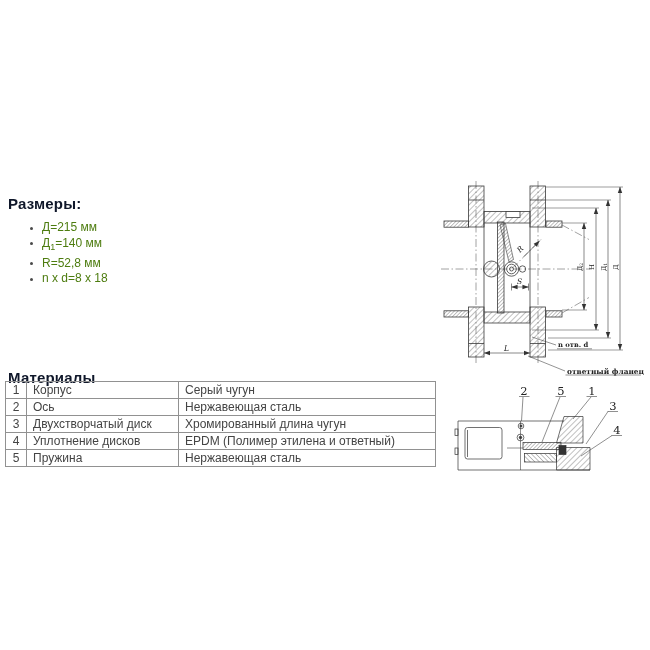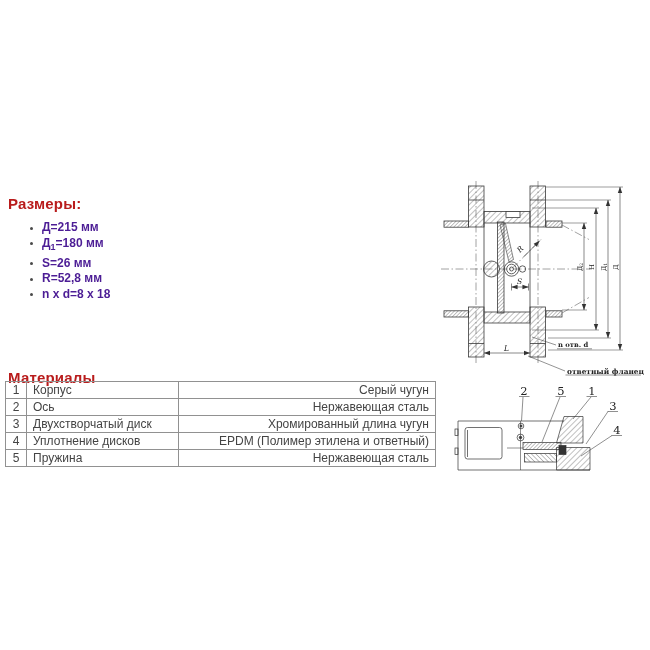--- a/index.html
+++ b/index.html
@@ -1,65 +1,64 @@
 <!DOCTYPE html>
 <html><head>
 <meta charset="utf-8">
 <style>
   * { box-sizing: border-box; margin: 0; padding: 0; }
   html,body { width: 650px; height: 650px; background: #ffffff; overflow: hidden;
               font-family: "Liberation Sans", sans-serif; }
   .abs { position: absolute; }
 
   .section-heading {
-    font-size: 15px; font-weight: bold; color: #b91c1c;
+    font-size: 15px; font-weight: bold; color: #0f172a;
     letter-spacing: 0.2px;
   }
   #sizes-heading   { left: 8px; top: 195px; }
   #materials-heading { left: 8px; top: 369px; }
 
   ul.sizes-list { left: 26px; top: 220px; list-style: none; width: 260px; }
   ul.sizes-list li {
-    position: relative; padding-left: 16px; font-size: 12px; color: #4c1d95;
-    line-height: 15.6px; white-space: nowrap; font-weight: bold;
+    position: relative; padding-left: 16px; font-size: 12px; color: #4d7c0f;
+    line-height: 15.6px; white-space: nowrap;
   }
   ul.sizes-list li::before {
     content: ""; position: absolute; left: 4px; top: 6.5px;
     width: 3px; height: 3px; border-radius: 50%; background: #4a4a4a;
   }
   ul.sizes-list sub { font-size: 9px; }
 
   table.materials {
     left: 5px; top: 381px; width: 430px;
     border-collapse: collapse; table-layout: fixed;
   }
   table.materials { border: 1px solid #666; }
   table.materials td {
     border: 1px solid #919191; font-size: 12px; color: #444444;
     height: 17px; padding: 0 6px; line-height: 14px; white-space: nowrap;
     overflow: hidden;
   }
   table.materials td.c0 { width: 21px; text-align: center; padding: 0 2px; }
   table.materials td.c1 { width: 152px; }
-  table.materials td.c2 { width: 257px; text-align: right; }
+  table.materials td.c2 { width: 257px; }
 
   svg text { fill: #222222; }
   .lbl-serif  { font-family: "DejaVu Serif", serif; }
   .lbl-it     { font-family: "DejaVu Serif", serif; font-style: italic; }
   .lbl-note   { font-family: "DejaVu Serif", serif; font-weight: bold; }
 </style>
 </head>
 <body>
 
 <h2 class="abs section-heading" id="sizes-heading">Размеры:</h2>
 
 <ul class="abs sizes-list">
     <li><span>Д=215 мм</span></li>
-    <li><span>Д</span><sub>1</sub><span>=180 мм</span></li>
-    <li><span>S=26 мм</span></li>
+    <li><span>Д</span><sub>1</sub><span>=140 мм</span></li>
     <li><span>R=52,8 мм</span></li>
     <li><span>n x d=8 x 18</span></li>
   </ul>
 
 <h2 class="abs section-heading" id="materials-heading">Материалы</h2>
 
 <table class="abs materials">
   <tbody>
       <tr>
         <td class="c0">1</td>

